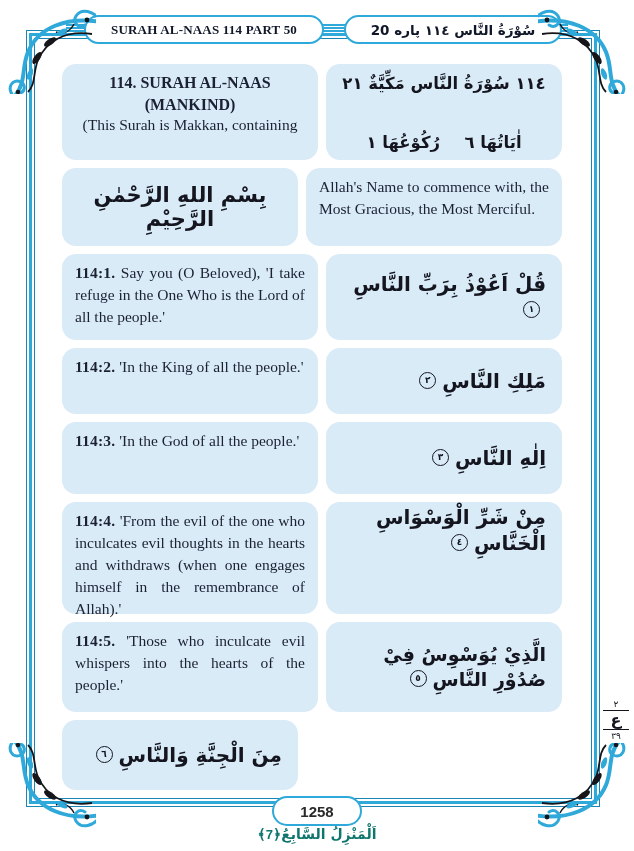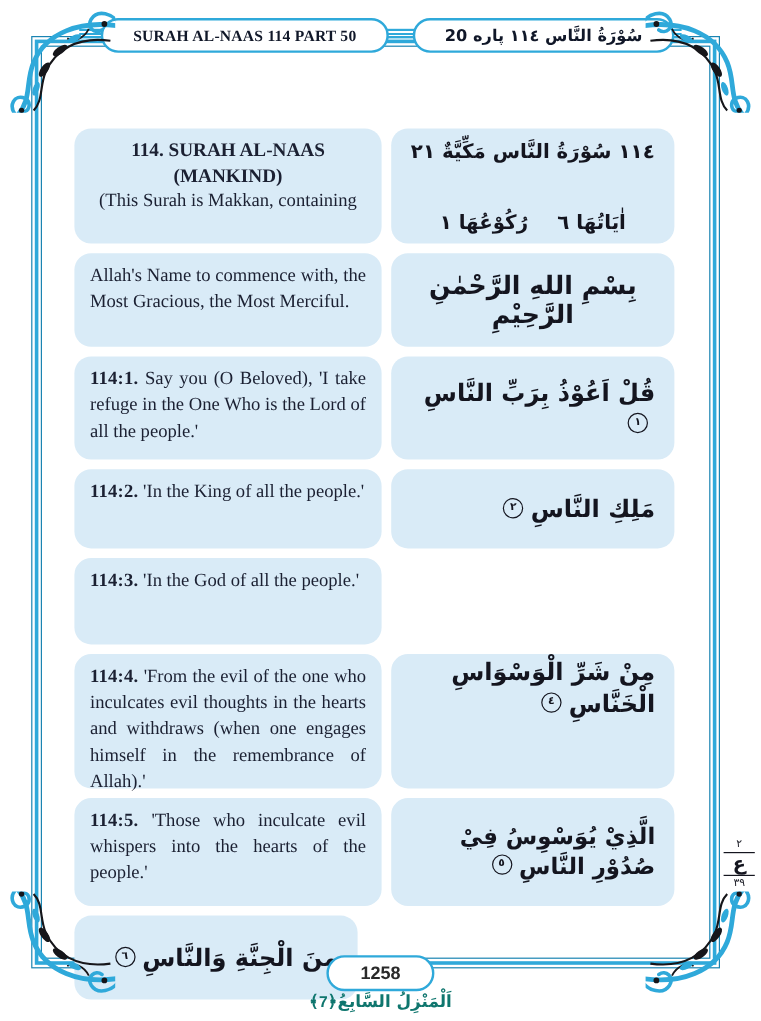--- a/index.html
+++ b/index.html
@@ -17,21 +17,21 @@
   .corner.bl{left:4px;bottom:16px;transform:scaleY(-1);}
   .corner.br{right:4px;bottom:16px;transform:scale(-1,-1);}
   
   .header-lines{position:absolute;left:66px;right:66px;top:24px;height:8px;z-index:1;
     background:linear-gradient(to bottom,#2fa9da 0 1.6px,transparent 1.6px 3.2px,#2fa9da 3.2px 4.8px,transparent 4.8px 6.4px,#2fa9da 6.4px 8px);}
   .pill{position:absolute;top:15px;height:25px;background:#fff;border:2px solid #2fa9da;border-radius:15px;
     display:flex;align-items:center;justify-content:center;z-index:2;}
   .pill.en{left:84px;width:236px;font-weight:bold;font-size:13px;letter-spacing:.2px;color:#101728;}
   .pill.ar{left:344px;width:214px;font-family:"DejaVu Sans",sans-serif;font-weight:bold;font-size:13.5px;color:#101728;direction:rtl;}
   
-  .content{position:absolute;left:62px;top:64px;width:500px;z-index:2;margin-top:43px;}
+  .content{position:absolute;left:62px;top:64px;width:500px;z-index:2;}
   .row{display:flex;gap:8px;margin-bottom:8px;align-items:stretch;}
   .box{background:#d9ebf7;border-radius:14px;box-sizing:border-box;}
   .box.en{width:256px;padding:8px 13px;font-size:15.5px;line-height:1.42;color:#1b2032;text-align:justify;}
   .box.en b{letter-spacing:.2px;}
   .box.ar{width:236px;display:flex;flex-direction:column;justify-content:center;direction:rtl;
     font-family:"DejaVu Sans",sans-serif;font-weight:bold;color:#14151f;padding:4px 16px;gap:36px;}
   .box.ar .verse{font-size:20px;text-align:right;line-height:1.3;}
   .r1 {height:96px;} .r2 {height:78px;} .r3 {height:86px;} .r4 {height:66px;}
   .r5 {height:72px;} .r6 {height:112px;} .r7 {height:90px;} .r8 {height:70px;}
   .surah-title{text-align:center;font-weight:bold;font-size:16px;line-height:1.35;}
@@ -104,25 +104,25 @@
     <div class="box ar r1">
       <div class="ar-line1">١١٤ سُوْرَةُ النَّاس مَكِّيَّةٌ ٢١</div>
       <div class="ar-line2">
         <span>اٰيَاتُهَا ٦</span>
         <span>رُكُوْعُهَا ١</span>
       </div>
     </div>
   </div>
 
   <div class="row">
+    <div class="box ar r2">
+      <div class="bismillah">بِسْمِ اللهِ الرَّحْمٰنِ الرَّحِيْمِ</div>
+    </div>
     <div class="box en r2">
       <span>Allah's Name to commence with, the Most Gracious, the Most Merciful.</span>
-    </div>
-    <div class="box ar r2">
-      <div class="bismillah">بِسْمِ اللهِ الرَّحْمٰنِ الرَّحِيْمِ</div>
     </div>
   </div>
 
   <div class="row">
     <div class="box en r3">
       <b>114:1.</b>
       <span>Say you (O Beloved), 'I take refuge in the One Who is the Lord of all the people.'</span>
     </div>
     <div class="box ar r3">
       <div class="verse"><span>قُلْ اَعُوْذُ بِرَبِّ النَّاسِ</span><span class="ayah-circle">١</span></div>
@@ -136,20 +136,23 @@
     </div>
     <div class="box ar r4">
       <div class="verse"><span>مَلِكِ النَّاسِ</span><span class="ayah-circle">٢</span></div>
     </div>
   </div>
 
   <div class="row">
     <div class="box en r5">
       <b>114:3.</b>
       <span>'In the God of all the people.'</span>
+    </div>
+    <div class="box ar r5">
+      <div class="verse"><span>اِلٰهِ النَّاسِ</span><span class="ayah-circle">٣</span></div>
     </div>
   </div>
 
   <div class="row">
     <div class="box en r6">
       <b>114:4.</b>
       <span>'From the evil of the one who inculcates evil thoughts in the hearts and withdraws (when one engages himself in the remembrance of Allah).'</span>
     </div>
     <div class="box ar r6" style="justify-content:flex-start;padding-top:2px;">
       <div class="verse"><span>مِنْ شَرِّ الْوَسْوَاسِ الْخَنَّاسِ</span><span class="ayah-circle">٤</span></div>

